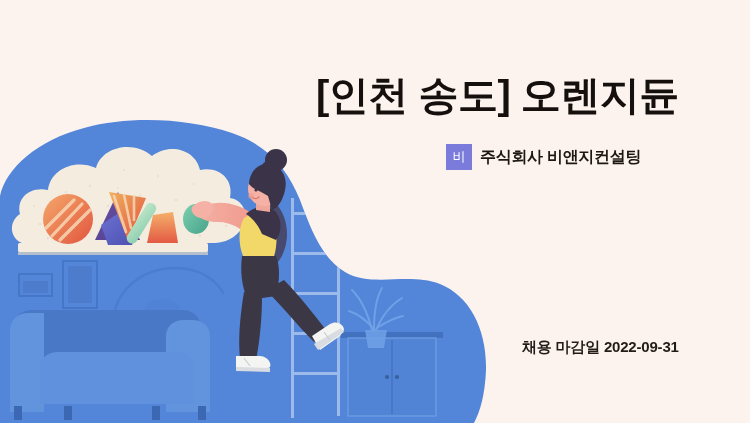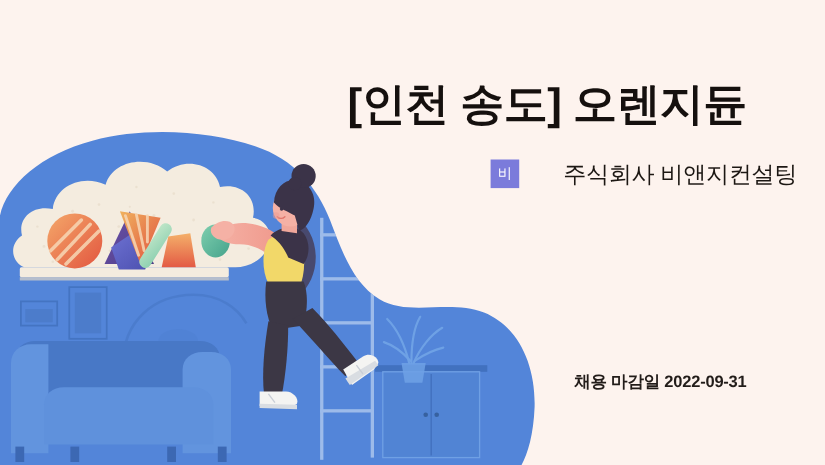--- a/index.html
+++ b/index.html
@@ -52,25 +52,24 @@
     background: #7b7bdb;
     color: #ffffff;
     font-size: 13px;
     font-weight: 500;
     display: flex;
     align-items: center;
     justify-content: center;
     flex: 0 0 auto;
   }
   .company-name {
-    font-size: 21px;
-    font-weight: 400;
+    font-size: 16px;
+    font-weight: 700;
     color: #1c1713;
     letter-spacing: -0.3px;
-    margin-left: 32px;
   }
   .deadline {
     position: absolute;
     left: 522px;
     top: 338px;
     font-size: 15px;
     font-weight: 700;
     color: #221c19;
     letter-spacing: -0.2px;
     white-space: nowrap;

